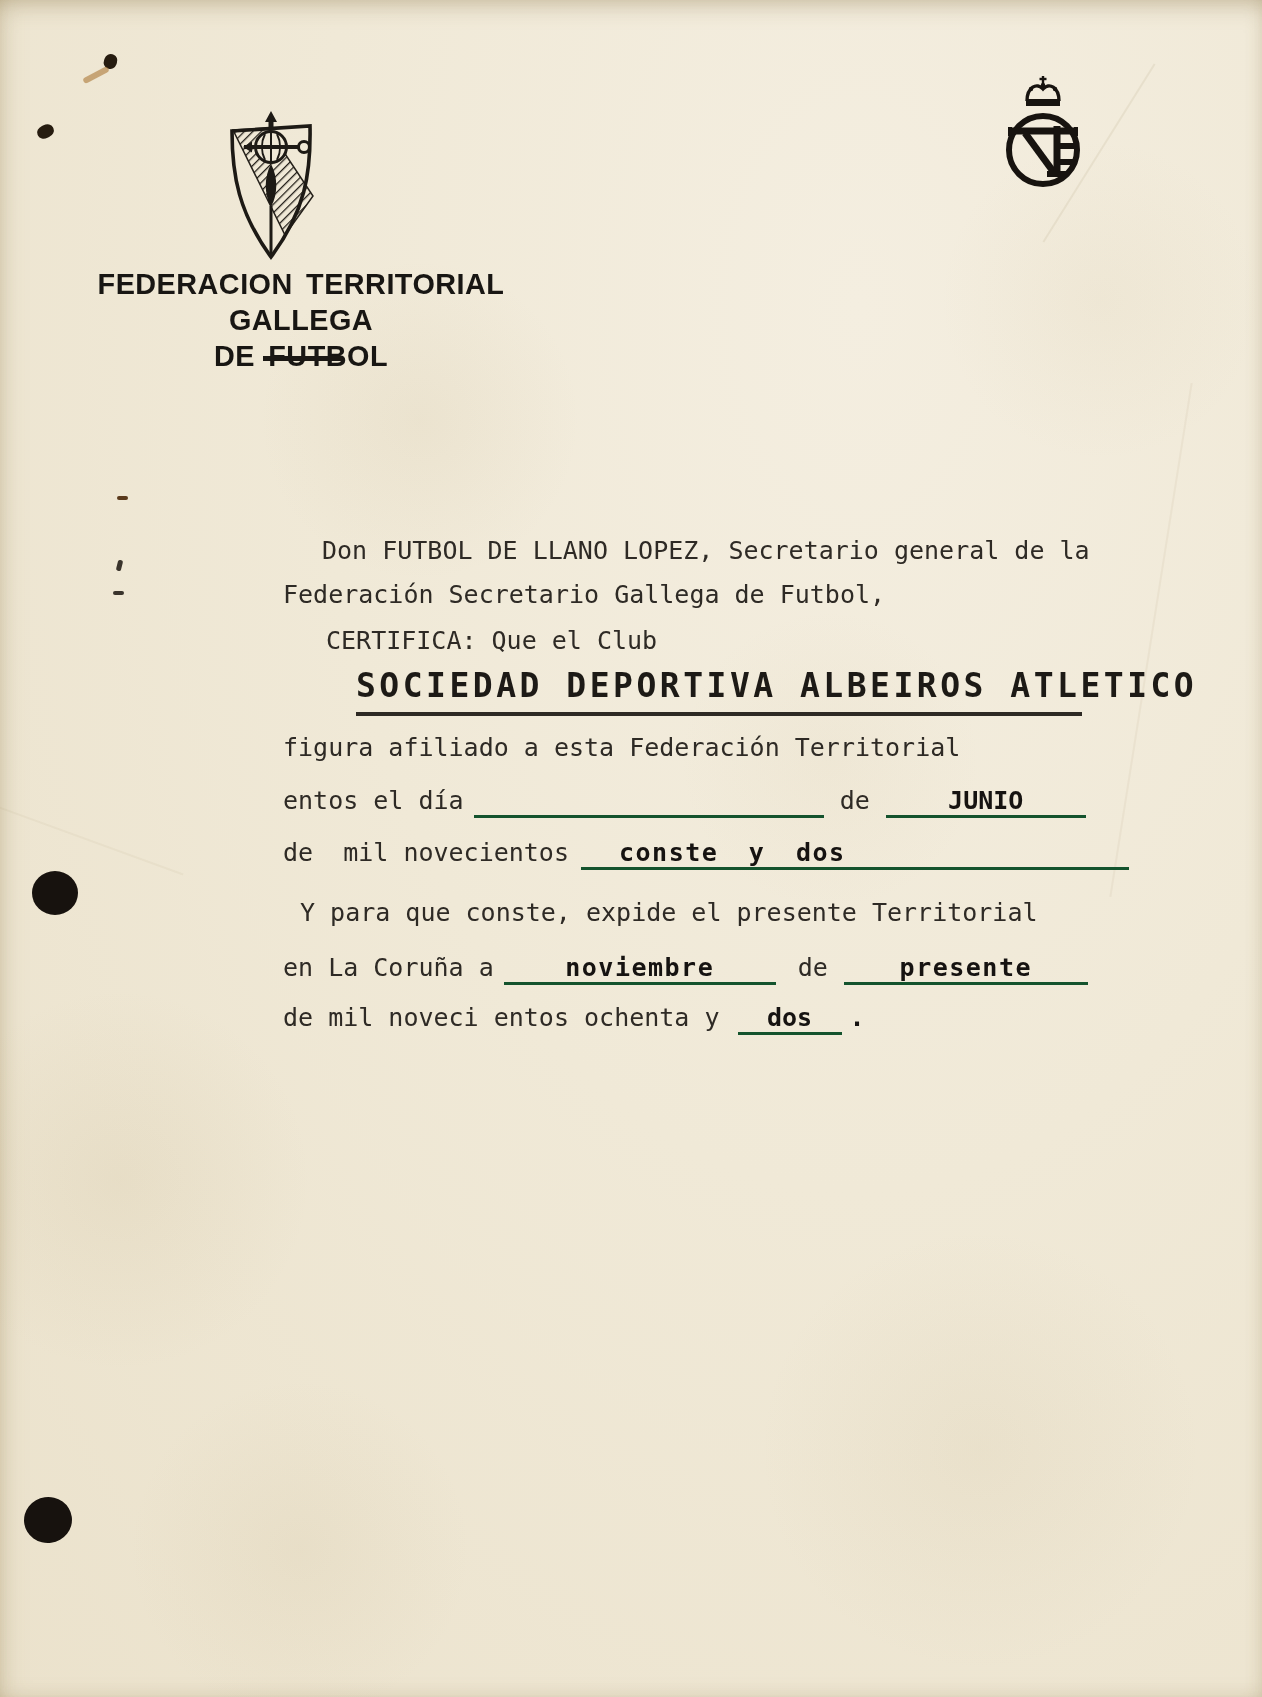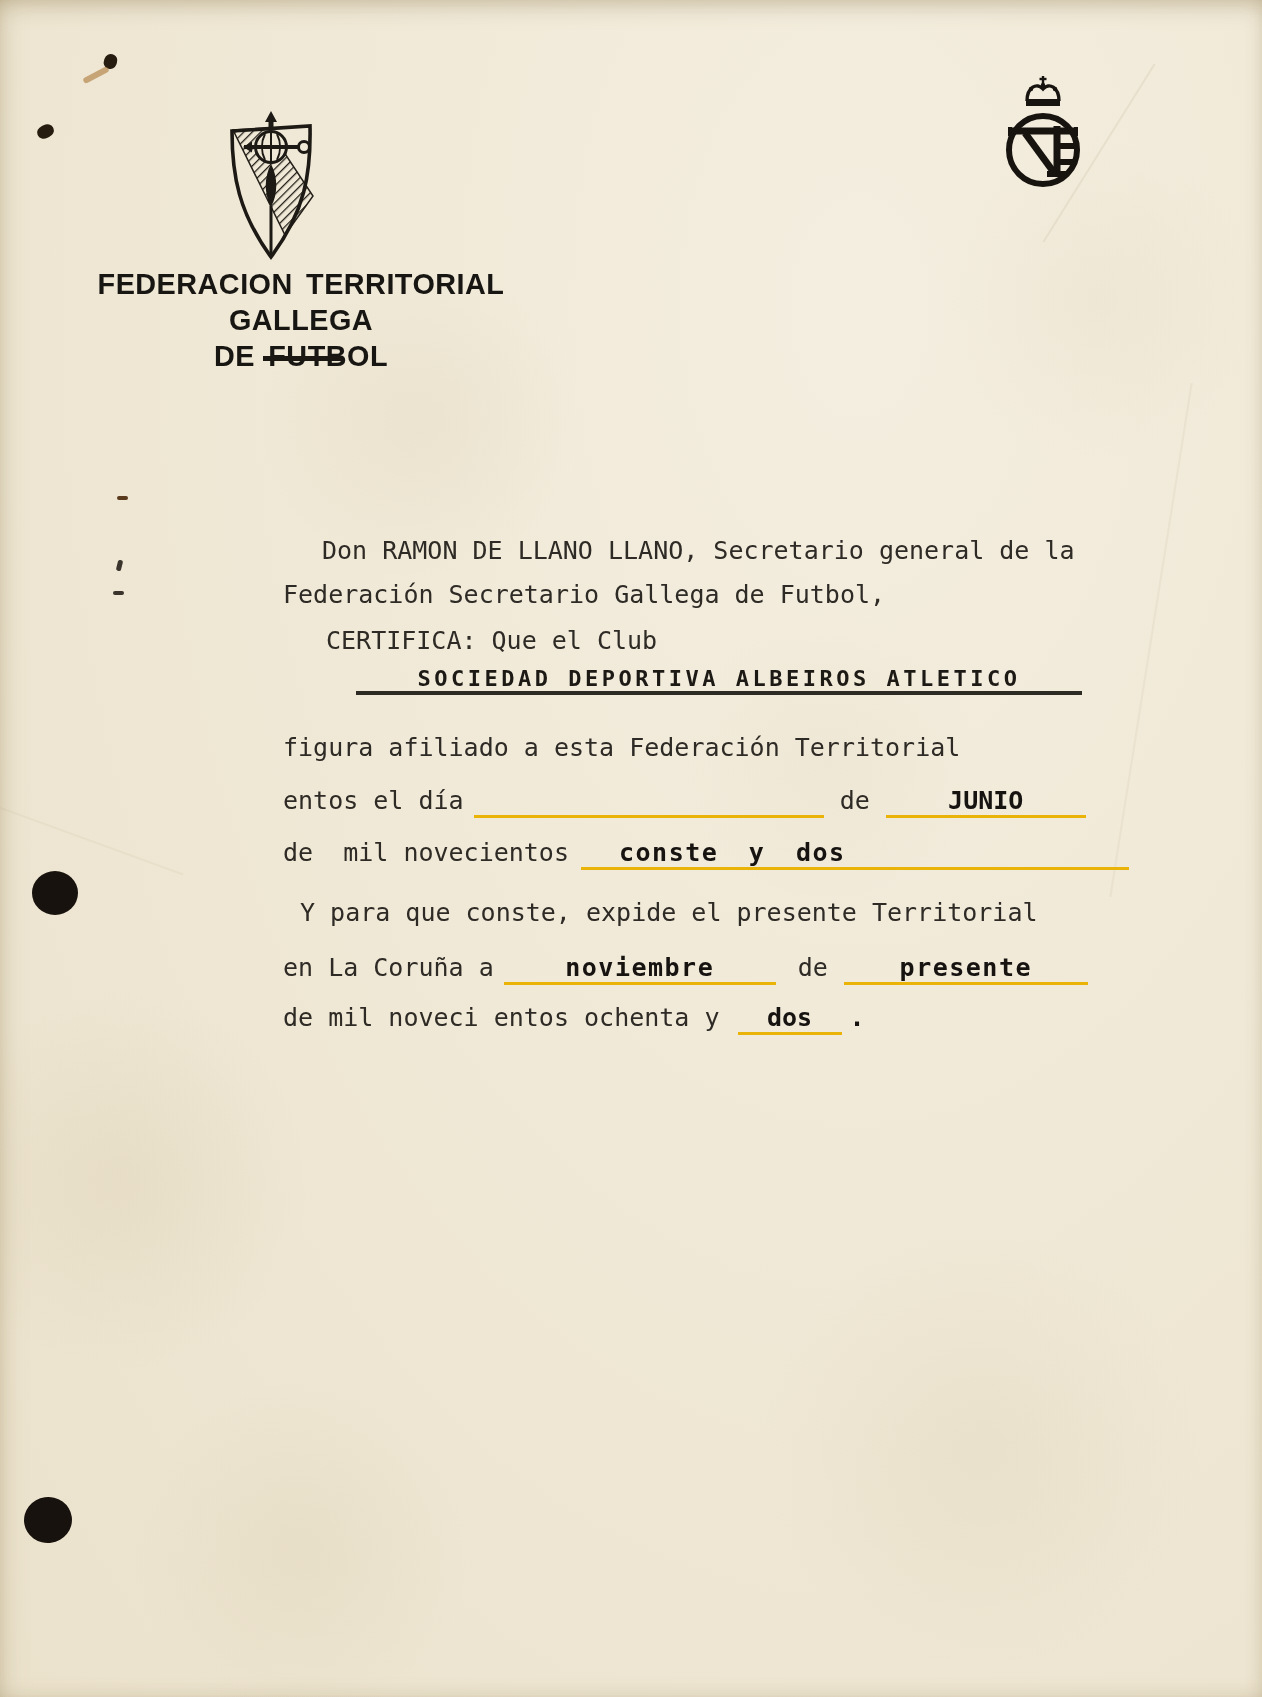--- a/index.html
+++ b/index.html
@@ -36,28 +36,28 @@
   }
   .letterhead-rule{position:absolute;left:263px;top:356px;width:79px;height:5px;background:#1b1814;}
 
   
   .tw{
     position:absolute;font-size:25px;line-height:34px;color:#2e2a25;
     white-space:pre;letter-spacing:0;
   }
   .fill{
     display:inline-block;vertical-align:bottom;height:34px;
-    border-bottom:3px solid #eab308;box-sizing:border-box;
+    border-bottom:3px solid #14532d;box-sizing:border-box;
   }
   .fill.center{text-align:center;}
   .bold-fill{font-weight:bold;color:#161311;}
   .club-line{
     position:absolute;left:356px;top:666px;width:726px;text-align:center;
-    font-size:22px;font-weight:bold;letter-spacing:3.5px;color:#1d1a16;
-    border-bottom:4px solid #2e2a24;white-space:pre;
+    font-size:33px;font-weight:bold;letter-spacing:3.5px;color:#1d1a16;
+    border-bottom:4px solid #2e2a24;padding-bottom:7px;white-space:pre;
   }
   .wordsp{word-spacing:14px;letter-spacing:1.5px;}
 
   
   .hole{position:absolute;background:#17120e;border-radius:50%;}
   .speck{position:absolute;background:#261c10;border-radius:45%;}
   .streak{position:absolute;background:rgba(166,110,40,.55);border-radius:3px;}
   .pencil{position:absolute;background:#3a342c;border-radius:2px;}
 
   svg{position:absolute;}
@@ -108,21 +108,21 @@
   <line x1="10" y1="53" x2="10" y2="62" stroke="#17130f" stroke-width="4"></line>
   <line x1="76" y1="53" x2="76" y2="62" stroke="#17130f" stroke-width="4"></line>
   <line x1="25" y1="59" x2="55" y2="100" stroke="#17130f" stroke-width="7"></line>
   <line x1="57" y1="52" x2="57" y2="100" stroke="#17130f" stroke-width="7"></line>
   <line x1="57" y1="72" x2="77" y2="72" stroke="#17130f" stroke-width="6"></line>
   <line x1="77" y1="68" x2="77" y2="76" stroke="#17130f" stroke-width="4"></line>
   <line x1="57" y1="88" x2="73" y2="88" stroke="#17130f" stroke-width="6"></line>
   <line x1="47" y1="100" x2="67" y2="100" stroke="#17130f" stroke-width="6"></line>
 </svg>
 
-<div class="tw" style="left:322px;top:534px">Don RAMON DE LLANO LLANO, Secretario general de la</div>
+<div class="tw" style="left:322px;top:534px">Don FUTBOL DE LLANO LOPEZ, Secretario general de la</div>
 <div class="tw" style="left:283px;top:578px">Federación Secretario Gallega de Futbol,</div>
 <div class="tw" style="left:326px;top:624px">CERTIFICA: Que el Club</div>
 
 <div class="club-line">SOCIEDAD DEPORTIVA ALBEIROS ATLETICO</div>
 
 <div class="tw" style="left:283px;top:731px">figura afiliado a esta Federación Territorial</div>
 
 <div class="tw" style="left:283px;top:784px"><span>entos el día</span><span class="fill center" style="width:350px;margin-left:10px"></span><span style="display:inline-block;margin-left:16px">de</span><span class="fill center bold-fill" style="width:200px;margin-left:16px">JUNIO</span></div>
 
 <div class="tw" style="left:283px;top:836px"><span>de  mil novecientos</span><span class="fill bold-fill wordsp" style="width:548px;margin-left:12px;padding-left:38px;box-sizing:border-box">conste y dos</span></div>

